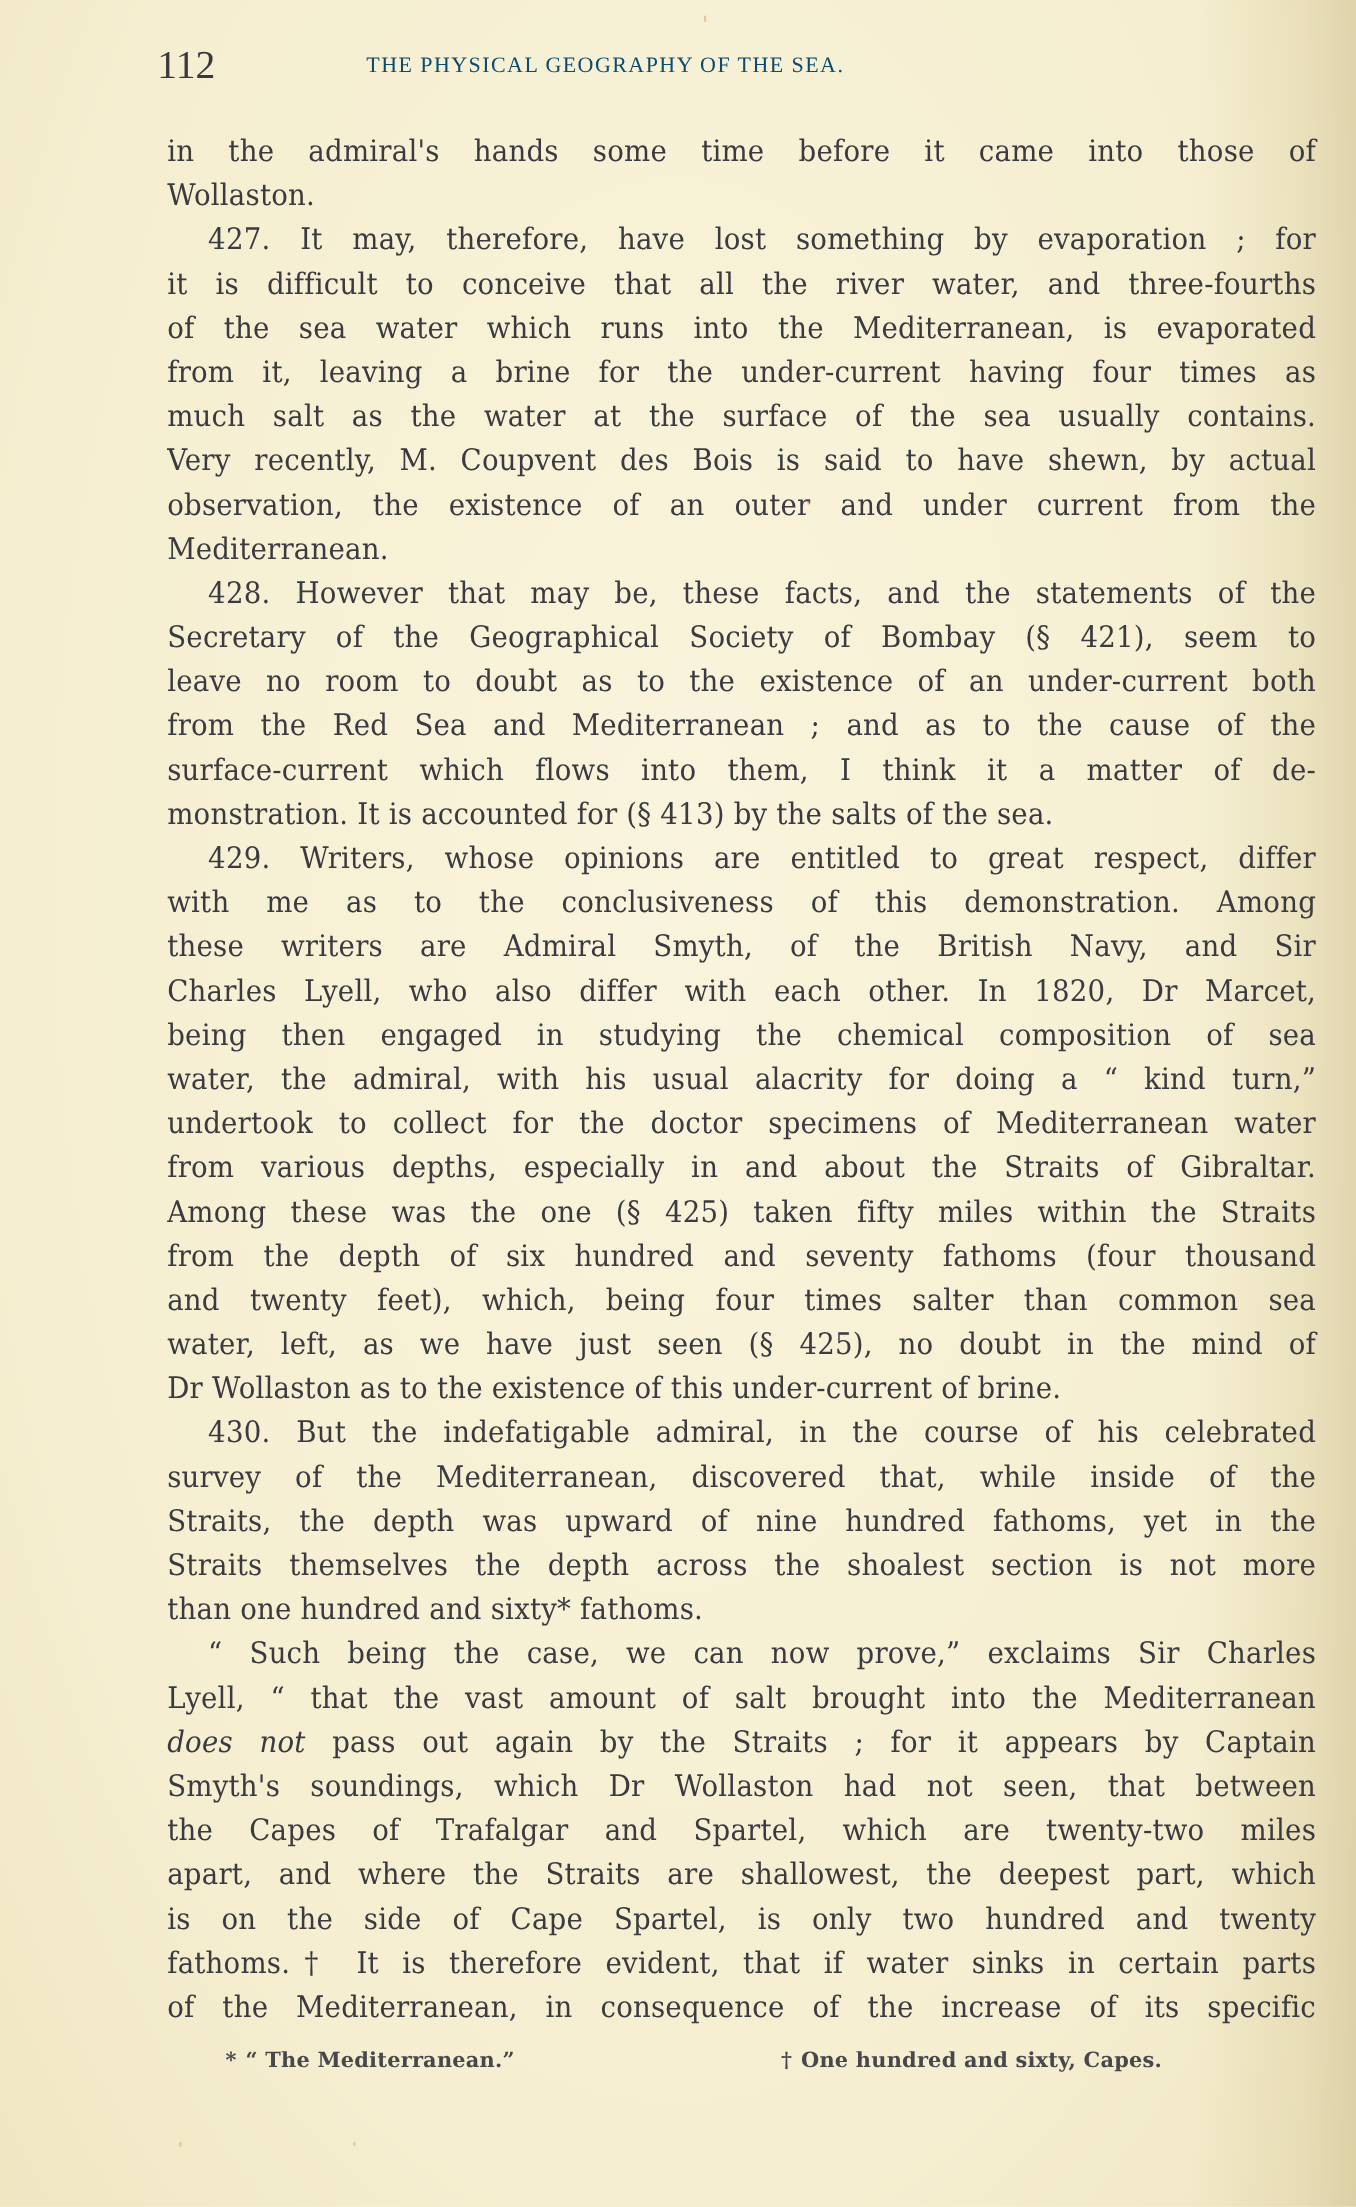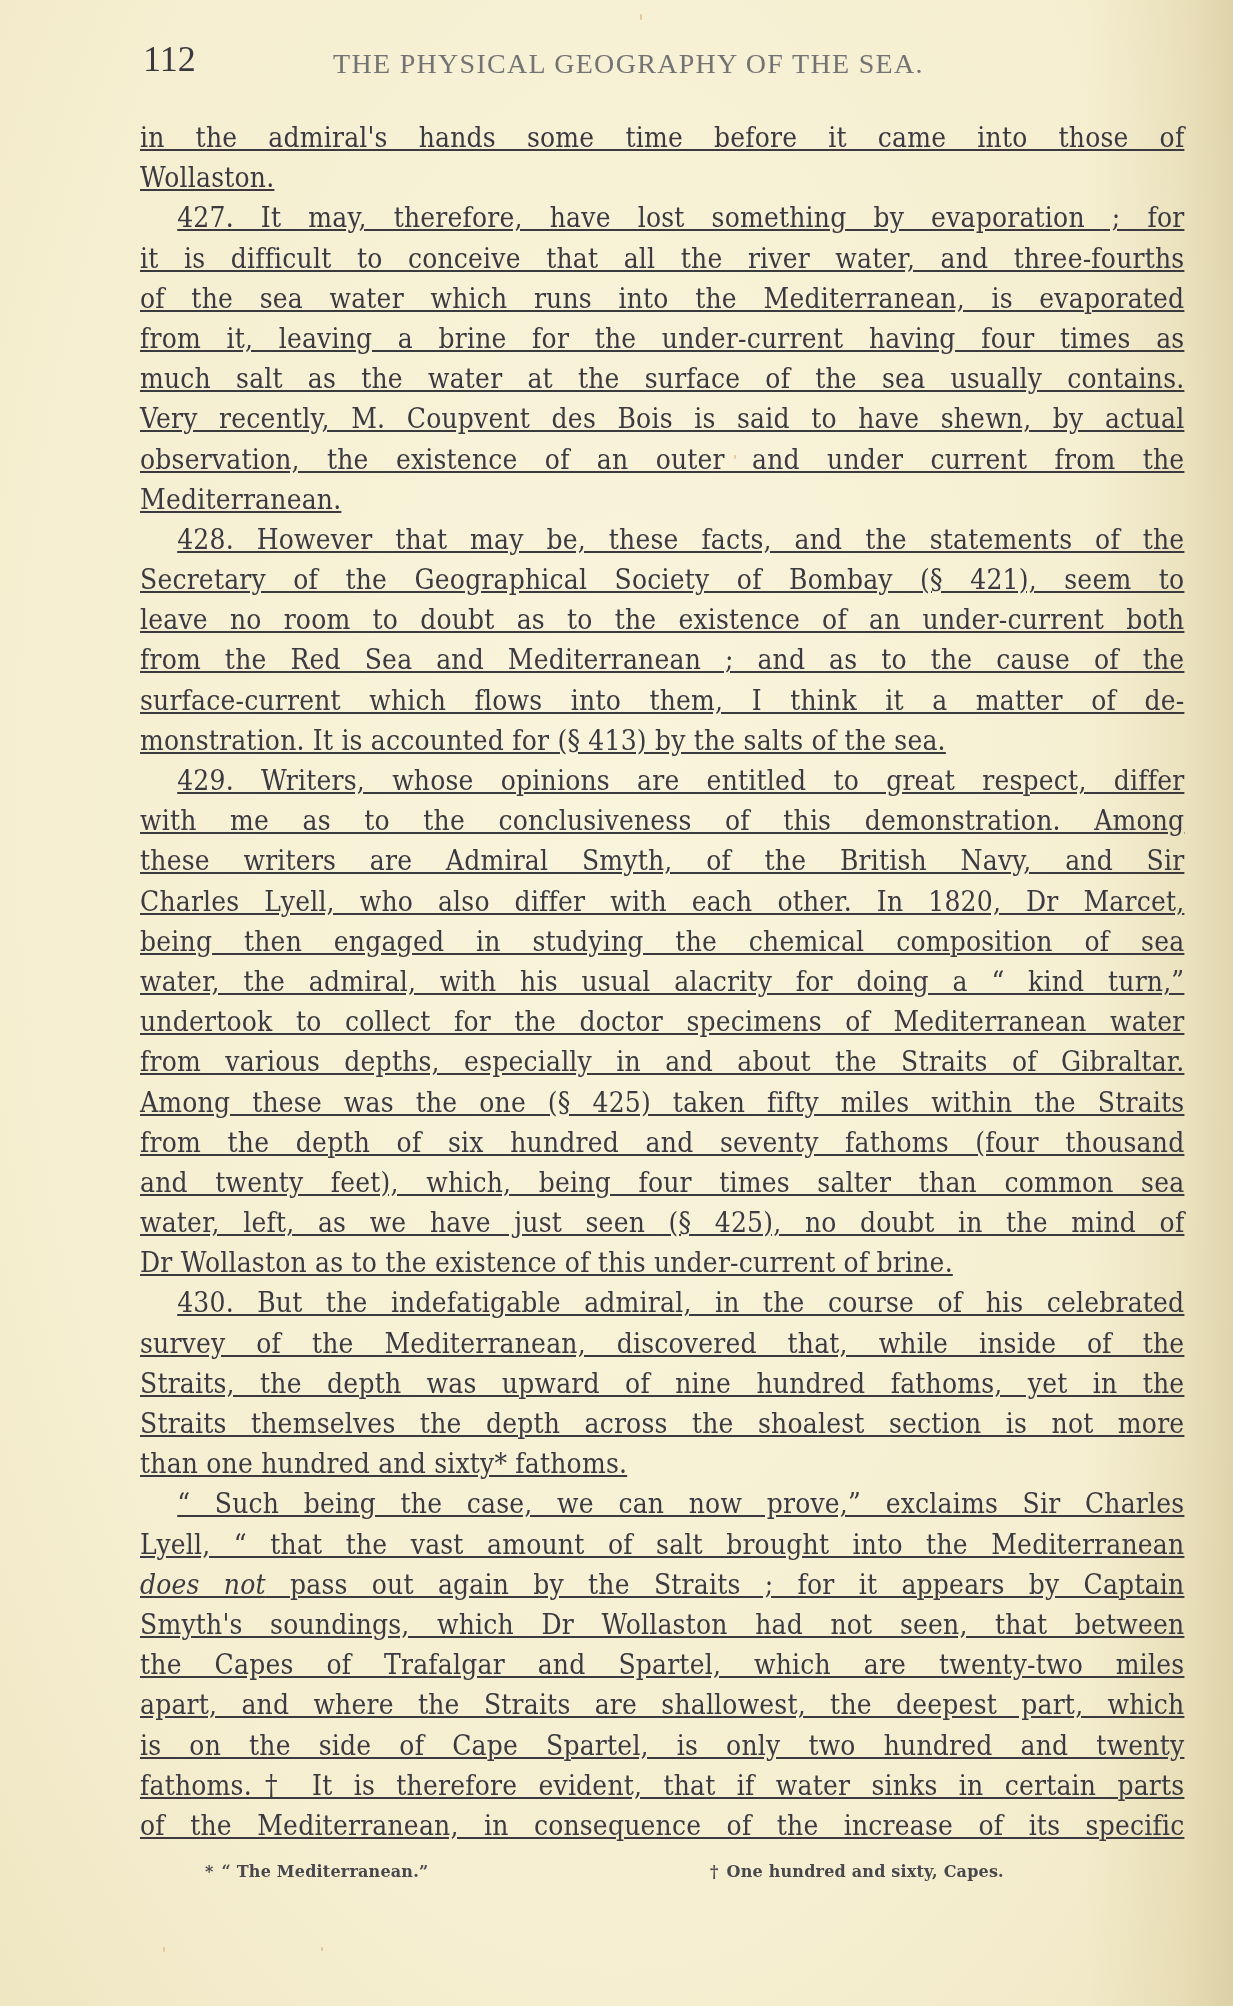--- a/index.html
+++ b/index.html
@@ -39,31 +39,30 @@
       font-family: "Liberation Serif", serif;
       font-size: 36px;
       color: #3a3940;
       letter-spacing: 0px;
     }
     .running-title {
       position: absolute;
       left: 190px;
       top: 10px;
       font-family: "Liberation Serif", serif;
-      font-size: 28px;
+      font-size: 20px;
       letter-spacing: 1.3px;
-      color: #737373;
+      color: #0c4a6e;
       white-space: nowrap;
     }
     .body-text {
       position: absolute;
-      left: 140px;
+      left: 152px;
       top: 118px;
       width: 1044px;
-      text-decoration: underline;
     }
     .line {
       display: block;
       height: 40.2px;
       line-height: 40.2px;
       font-size: 27px;
       letter-spacing: 0.2px;
       text-align: justify;
       text-align-last: justify;
       white-space: nowrap;
@@ -87,21 +86,21 @@
       position: absolute;
       top: 1862px;
       left: 205px;
       width: 900px;
       height: 34px;
     }
     .footnote {
       position: absolute;
       top: 0;
       font-family: "DejaVu Serif", serif;
-      font-size: 16px;
+      font-size: 19px;
       font-weight: bold;
       color: #48474c;
       white-space: nowrap;
       letter-spacing: 0.2px;
     }
     .footnote.fn1 { left: 0; }
     .footnote.fn2 { left: 505px; }
     .mark {
       margin-right: 8px;
     }

